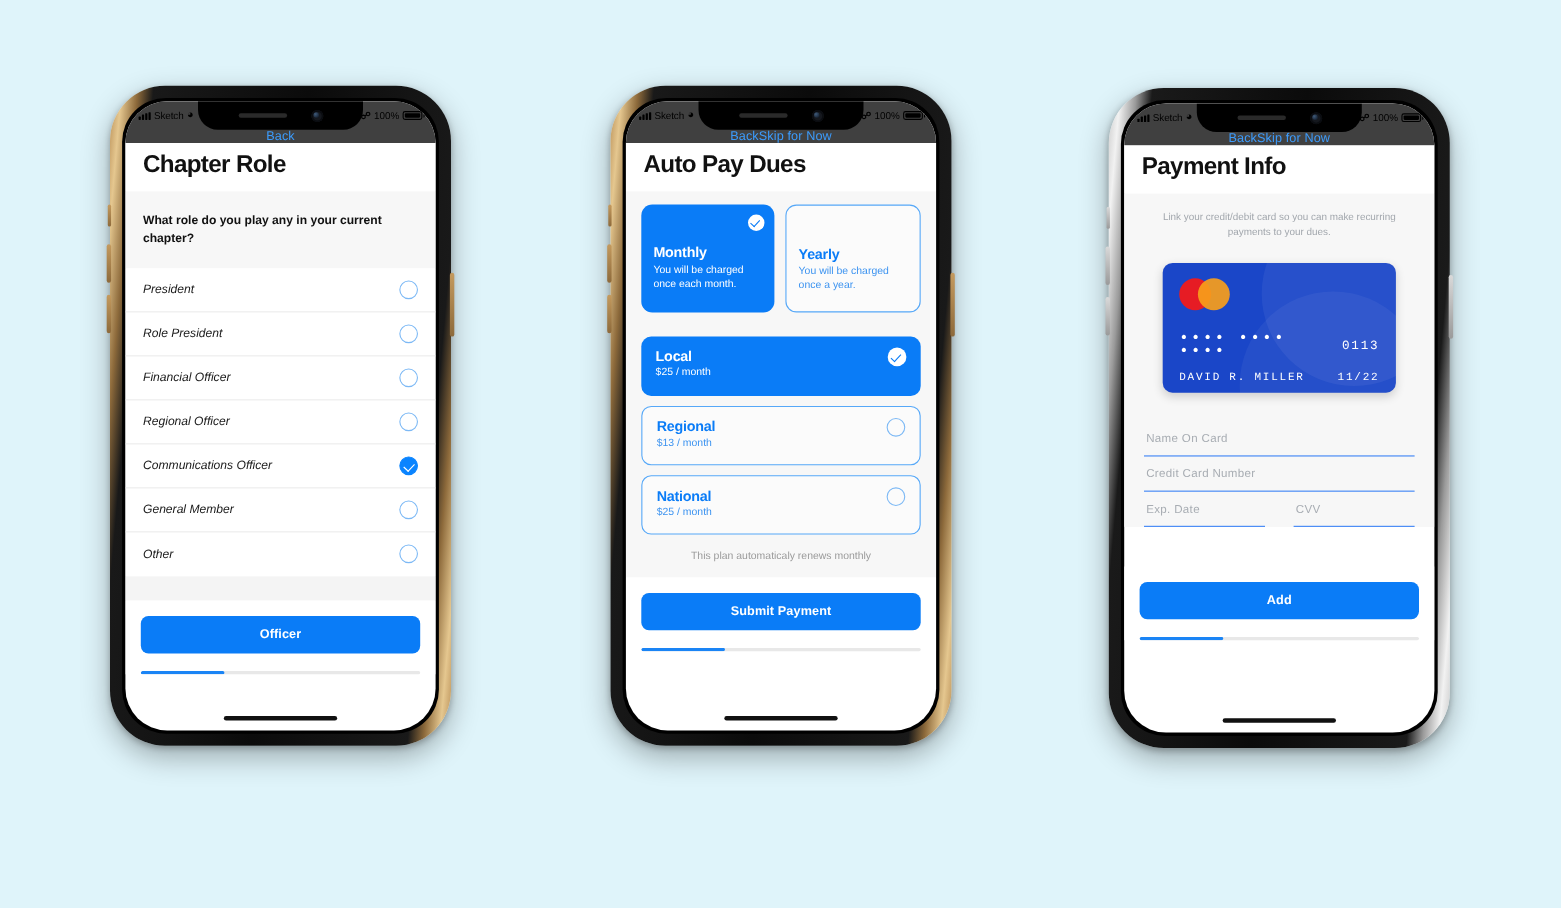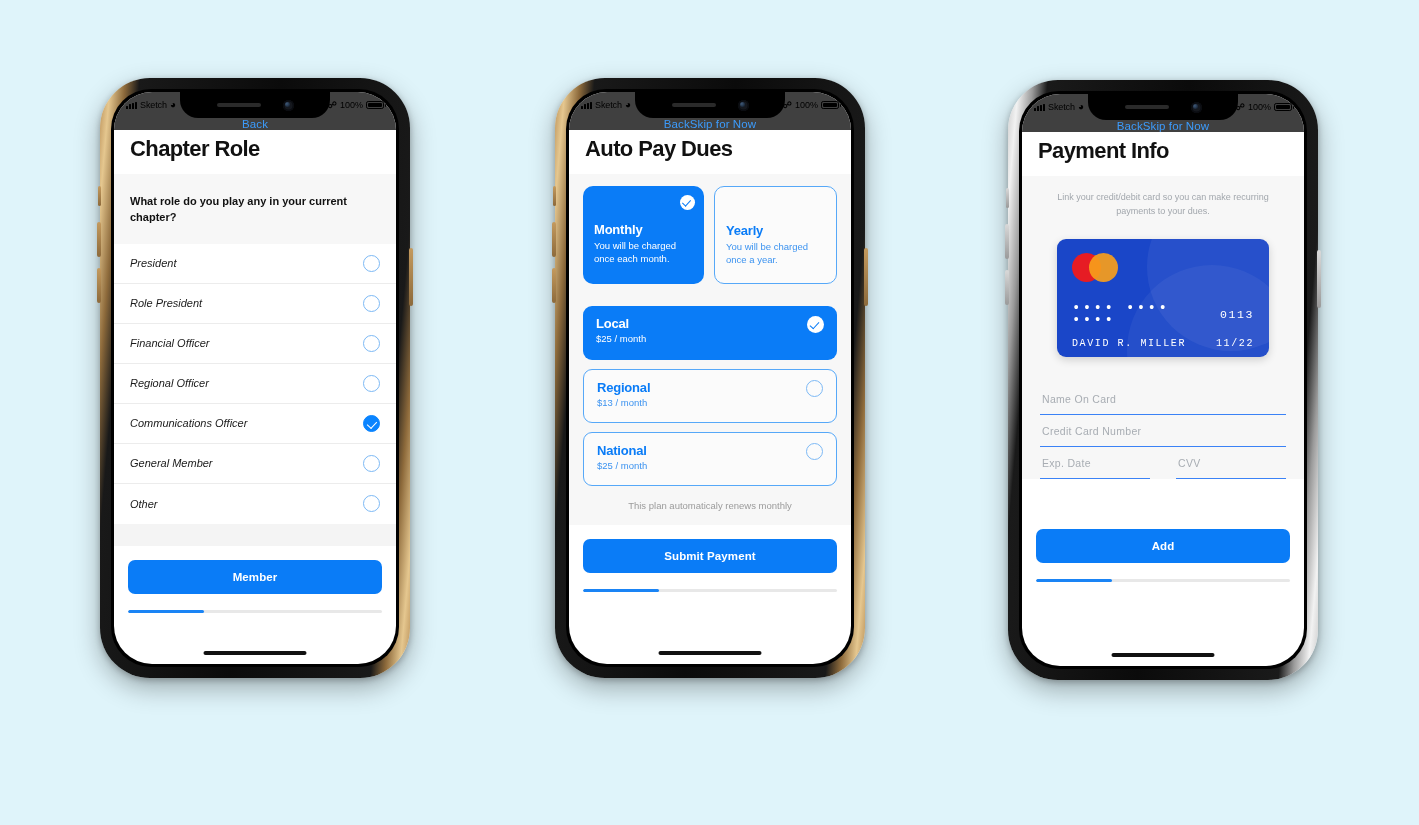--- a/index.html
+++ b/index.html
@@ -408,21 +408,21 @@
         </div>
         <div class="opt">
           <span class="opt-label">Other</span>
           <span class="radio"></span>
         </div>
       </div>
 
       <div class="spacer-gray"></div>
 
       <div class="footer-area">
-        <button class="cta">Member</button>
+        <button class="cta">Officer</button>
         <div class="progress">
           <b style="width:30%"></b>
         </div>
       </div>
 
       <div class="home-indicator"></div>
     </div>
   </div>
 </div>
 

